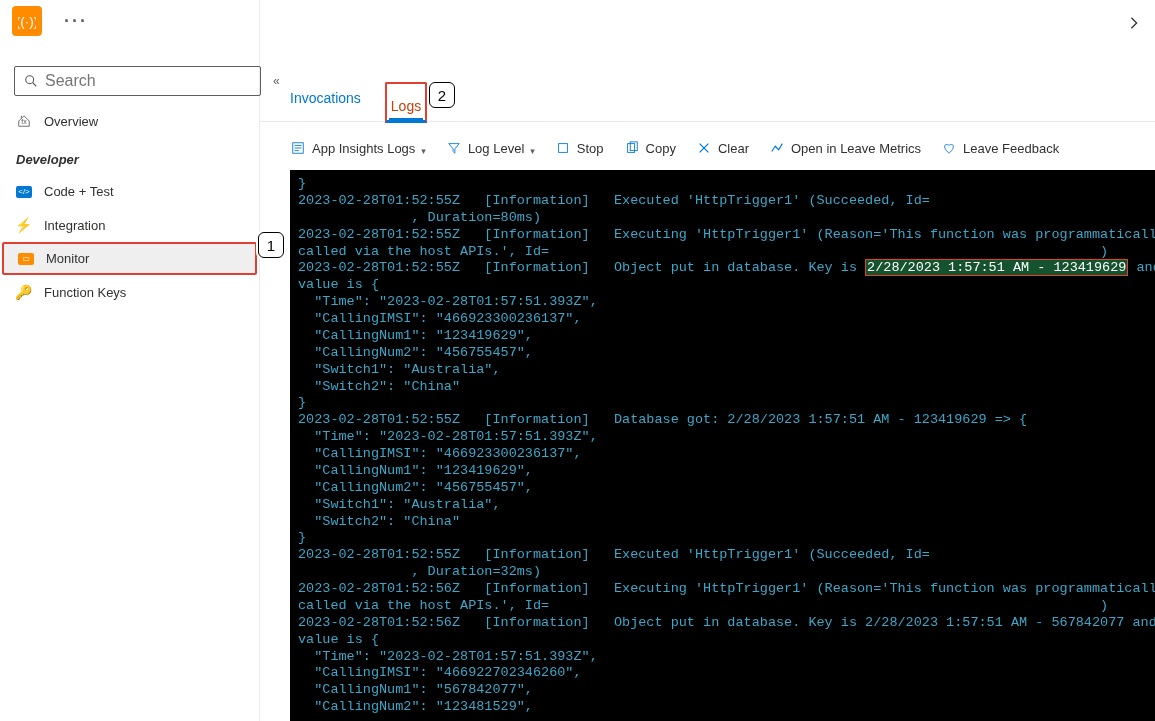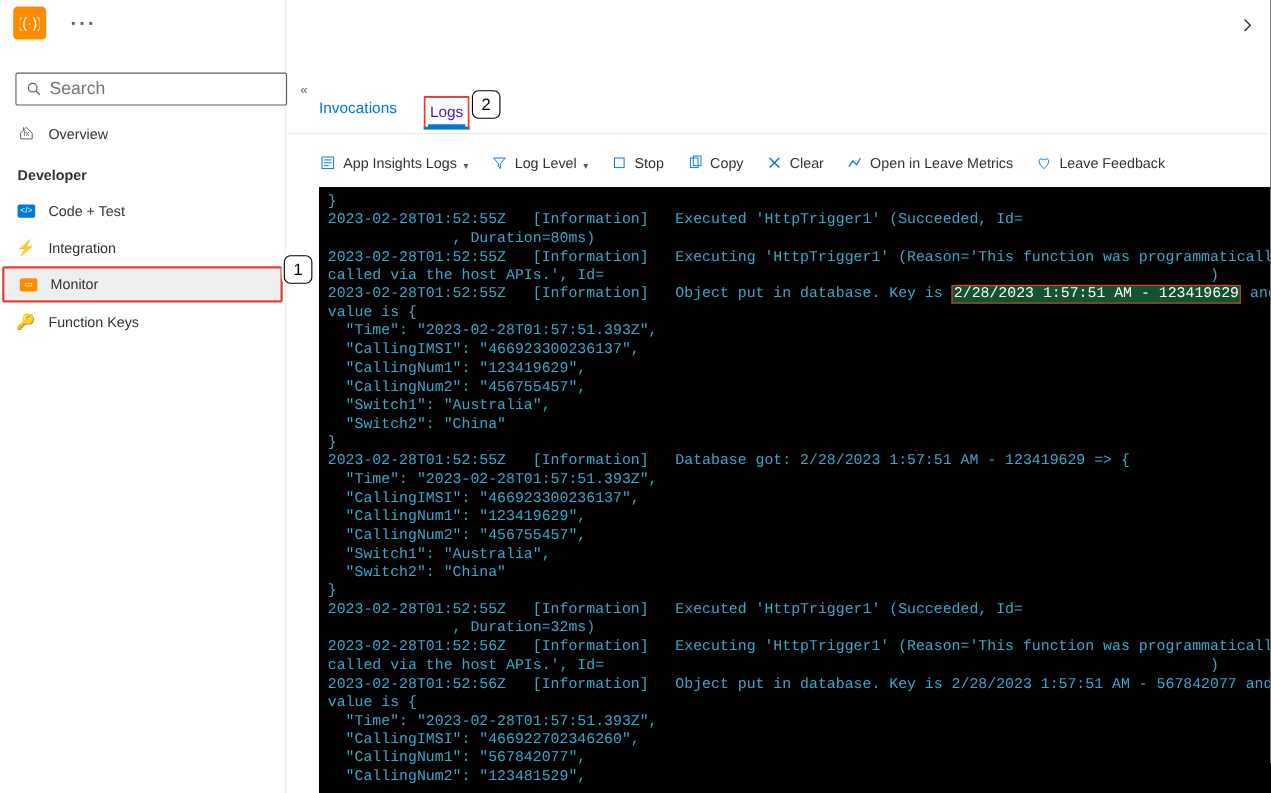--- a/index.html
+++ b/index.html
@@ -11,28 +11,28 @@
   .title-main { font-size:24px; font-weight:600; color:#323130; line-height:1.15; }
   .title-sub { font-size:12px; color:#605e5c; margin-top:0px; }
   .header-ellipsis { margin-left:10px; color:#605e5c; font-size:18px; font-weight:600; letter-spacing:2px; cursor:pointer; }
   .search-row { display:flex; align-items:center; gap:8px; padding:8px 14px 8px 14px; }
   .search-box { flex:1; display:flex; align-items:center; border:1px solid #605e5c; border-radius:2px; height:30px; padding:0 8px; gap:6px; }
   .search-box input { border:none; outline:none; font-size:16px; flex:1; color:#605e5c; background:transparent; }
   .collapse-chevron { color:#605e5c; font-size:12px; cursor:pointer; padding:4px; }
   .nav-item { display:flex; align-items:center; gap:12px; padding:9px 16px; cursor:pointer; font-size:13px; color:#323130; }
   .nav-item.selected { background:#efefef; border:2px solid #e23f32; border-radius:2px; margin:0 2px; padding:7px 14px; }
   .nav-icon { width:16px; height:16px; display:flex; align-items:center; justify-content:center; font-size:14px; flex-shrink:0; }
-  .section-head { font-weight:600; padding:14px 16px 8px 16px; font-size:13px; color:#323130; }
+  .section-head { font-weight:600; padding:14px 16px 8px 16px; font-size:13px; color:#323130;font-style:italic; }
   .callout { position:absolute; width:26px; height:26px; border:1.5px solid #000; background:#fff; border-radius:6px; display:flex; align-items:center; justify-content:center; font-size:15px; font-weight:400; color:#000; z-index:5; box-shadow:0 0 0 2px #fff; }
   .callout-1 { left:258px; top:232px; }
   .callout-2 { left:429px; top:82px; }
   .main { flex:1; display:flex; flex-direction:column; overflow:hidden; position:relative; }
   .tabs-row { display:flex; gap:24px; padding:0 30px; margin-top:84px; border-bottom:1px solid #edebe9; align-items:center; height:38px; }
   .tab { font-size:14px; color:#0078d4; cursor:pointer; padding-bottom:10px; position:relative; }
-  .tab.active { color:#4c1d95; border-bottom:3px solid #0078d4; border-left:2px solid #e23f32; border-right:2px solid #e23f32; border-top:2px solid #e23f32; padding:4px 4px 6px 4px; border-radius:2px 2px 0 0; }
+  .tab.active { color:#c2410c; border-bottom:3px solid #0078d4; border-left:2px solid #e23f32; border-right:2px solid #e23f32; border-top:2px solid #e23f32; padding:14px 4px 6px 4px; border-radius:2px 2px 0 0; }
   .tab.active::after { content:''; position:absolute; left:2px; right:2px; bottom:-1px; height:3px; background:#0078d4; }
   .toolbar { display:flex; align-items:center; gap:20px; padding:18px 30px 14px 30px; font-size:13px; color:#323130; }
   .tb-item { display:flex; align-items:flex-end; gap:6px; cursor:pointer; color:#323130; }
   .tb-item .chev { font-size:9px; color:#605e5c; }
   .tb-icon { width:16px; height:16px; display:flex; align-items:center; justify-content:center; color:#0078d4; }
   .console-wrap { flex:1; margin:0 0 0 30px; background:#000; overflow:hidden; }
   .console { font-family:'Consolas','Courier New',monospace; font-size:13.5px; line-height:1.25; color:#3ca7c9; padding:6px 8px; white-space:pre; }
   .console .hl { background:#14532d; color:#fff; border:1px solid #e23f32; padding:0 1px; }
   
   .full-header { position:absolute; left:12px; top:6px; right:18px; display:flex; align-items:center; gap:12px; z-index:2; pointer-events:none; }

